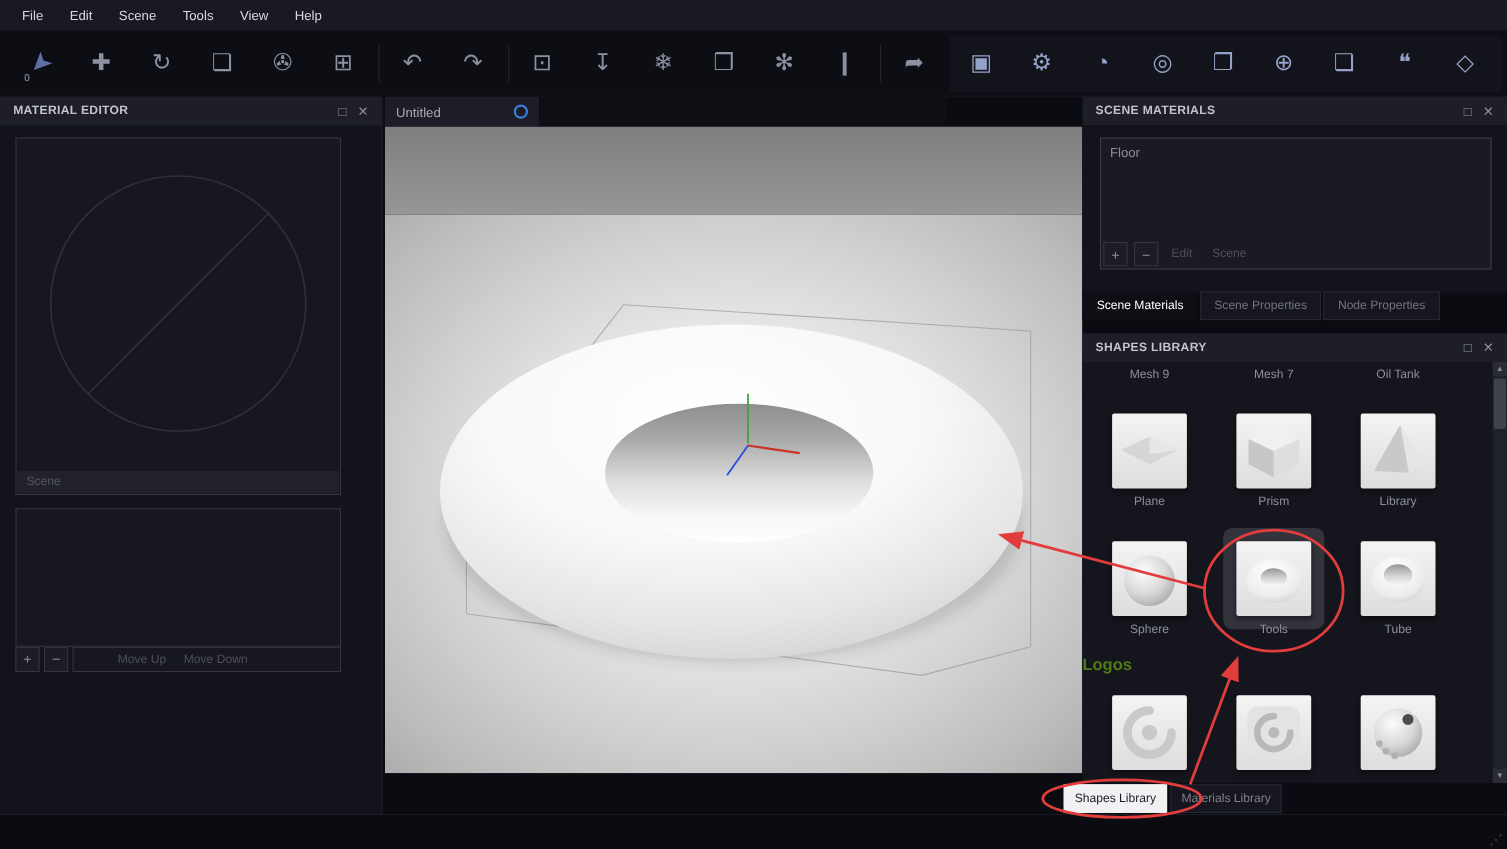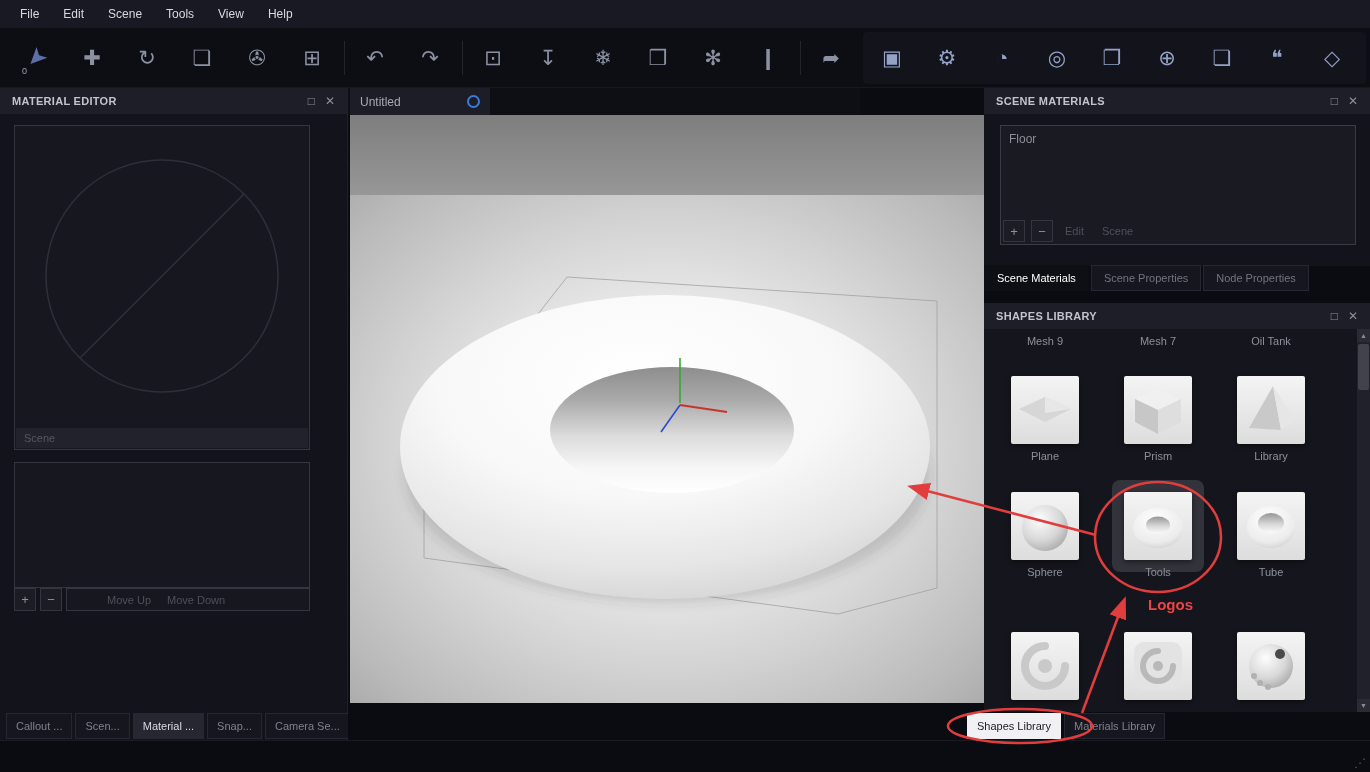--- a/index.html
+++ b/index.html
@@ -78,22 +78,22 @@
   .sm-tab.active{background:#0e0f15;border-color:#0e0f15;color:#ffffff;}
 
   .sl-header{position:absolute;left:0;top:215px;width:386px;}
   .sl-content{position:absolute;left:0;top:241px;width:386px;bottom:28px;background:#15161d;overflow:hidden;}
   .grid-label{position:absolute;width:68px;text-align:center;font-size:11px;color:#8e8f98;}
   .tile{position:absolute;width:68px;height:68px;border-radius:2px;
         background:linear-gradient(#f4f4f4,#dddddd);box-shadow:0 2px 5px rgba(0,0,0,.45);cursor:pointer;}
   .c0{left:27px;} .c1{left:140px;} .c2{left:253px;}
   .tile-hl{position:absolute;left:128px;top:151px;width:92px;height:92px;border-radius:8px;
            background:rgba(205,205,215,0.16);}
-  .logos-header{position:absolute;left:0;top:267px;width:373px;text-align:center;
-                font-size:15px;font-weight:bold;color:#ef4444;}
+  .logos-header{position:absolute;left:0;top:267px;width:373px;
+                font-size:15px;font-weight:bold;color:#4d7c0f;}
   .scrollbar{position:absolute;right:0;top:0;bottom:0;width:13px;background:#20212a;}
   .sb-arrow{position:absolute;left:0;width:13px;height:13px;font-size:7px;color:#8a8b95;
             display:flex;align-items:center;justify-content:center;background:#2a2b35;}
   .sb-thumb{position:absolute;left:1px;top:15px;width:11px;height:46px;background:#41424c;border-radius:2px;}
 
   
   .statusbar{position:absolute;left:0;top:740px;width:1370px;height:32px;background:#0b0c11;
              border-top:1px solid #1a1b23;box-sizing:border-box;}
   .grip{position:absolute;right:4px;bottom:2px;font-size:12px;color:#55565f;}
 
@@ -224,27 +224,20 @@
 
   <div class="me-btnrow">
     <span class="sq-btn">+</span>
     <span class="sq-btn">−</span>
     <span class="me-movebar">
       <span class="dim-label">Move Up</span>
       <span class="dim-label">Move Down</span>
     </span>
   </div>
 
-  <div class="tabs-left">
-    <span class="btab">Callout ...</span>
-    <span class="btab">Scen...</span>
-    <span class="btab active-dark">Material ...</span>
-    <span class="btab">Snap...</span>
-    <span class="btab">Camera Se...</span>
-  </div>
 </div>
 
 <div class="center">
   <div class="vp-tabbar">
     <div class="vp-tab">
       <span class="vp-tab-label">Untitled</span>
       <span class="mod-circle"></span>
     </div>
   </div>
 

